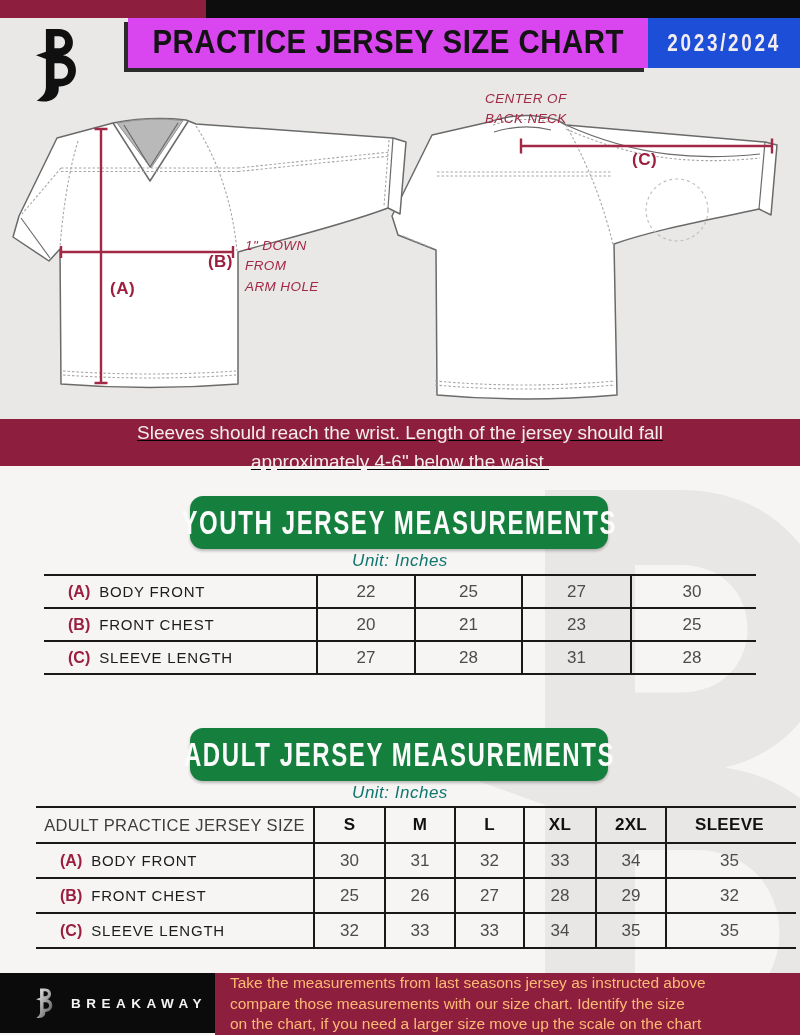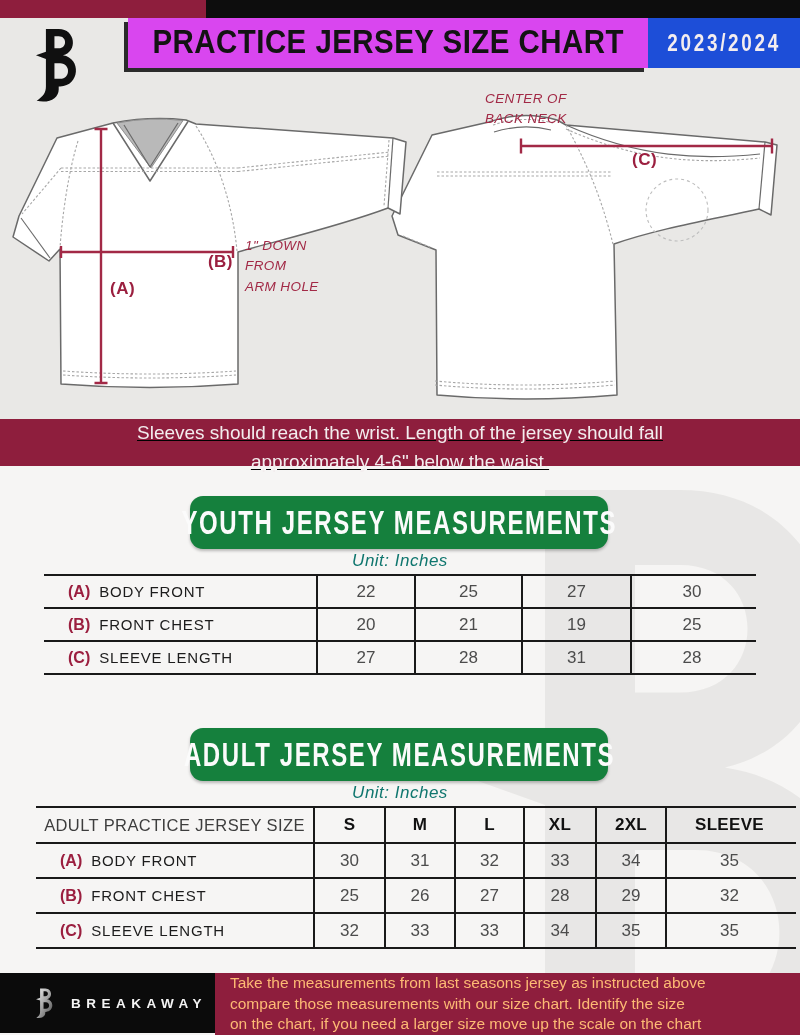--- a/index.html
+++ b/index.html
@@ -192,21 +192,21 @@
       <div class="cell vcell">27</div>
       <div class="cell vcell">30</div>
     </div>
     <div class="trow drow">
       <div class="cell lcell">
         <span class="rkey">(B)</span>
         <span class="rlabel">FRONT CHEST</span>
       </div>
       <div class="cell vcell">20</div>
       <div class="cell vcell">21</div>
-      <div class="cell vcell">19</div>
+      <div class="cell vcell">23</div>
       <div class="cell vcell">25</div>
     </div>
     <div class="trow drow">
       <div class="cell lcell">
         <span class="rkey">(C)</span>
         <span class="rlabel">SLEEVE LENGTH</span>
       </div>
       <div class="cell vcell">27</div>
       <div class="cell vcell">28</div>
       <div class="cell vcell">31</div>

